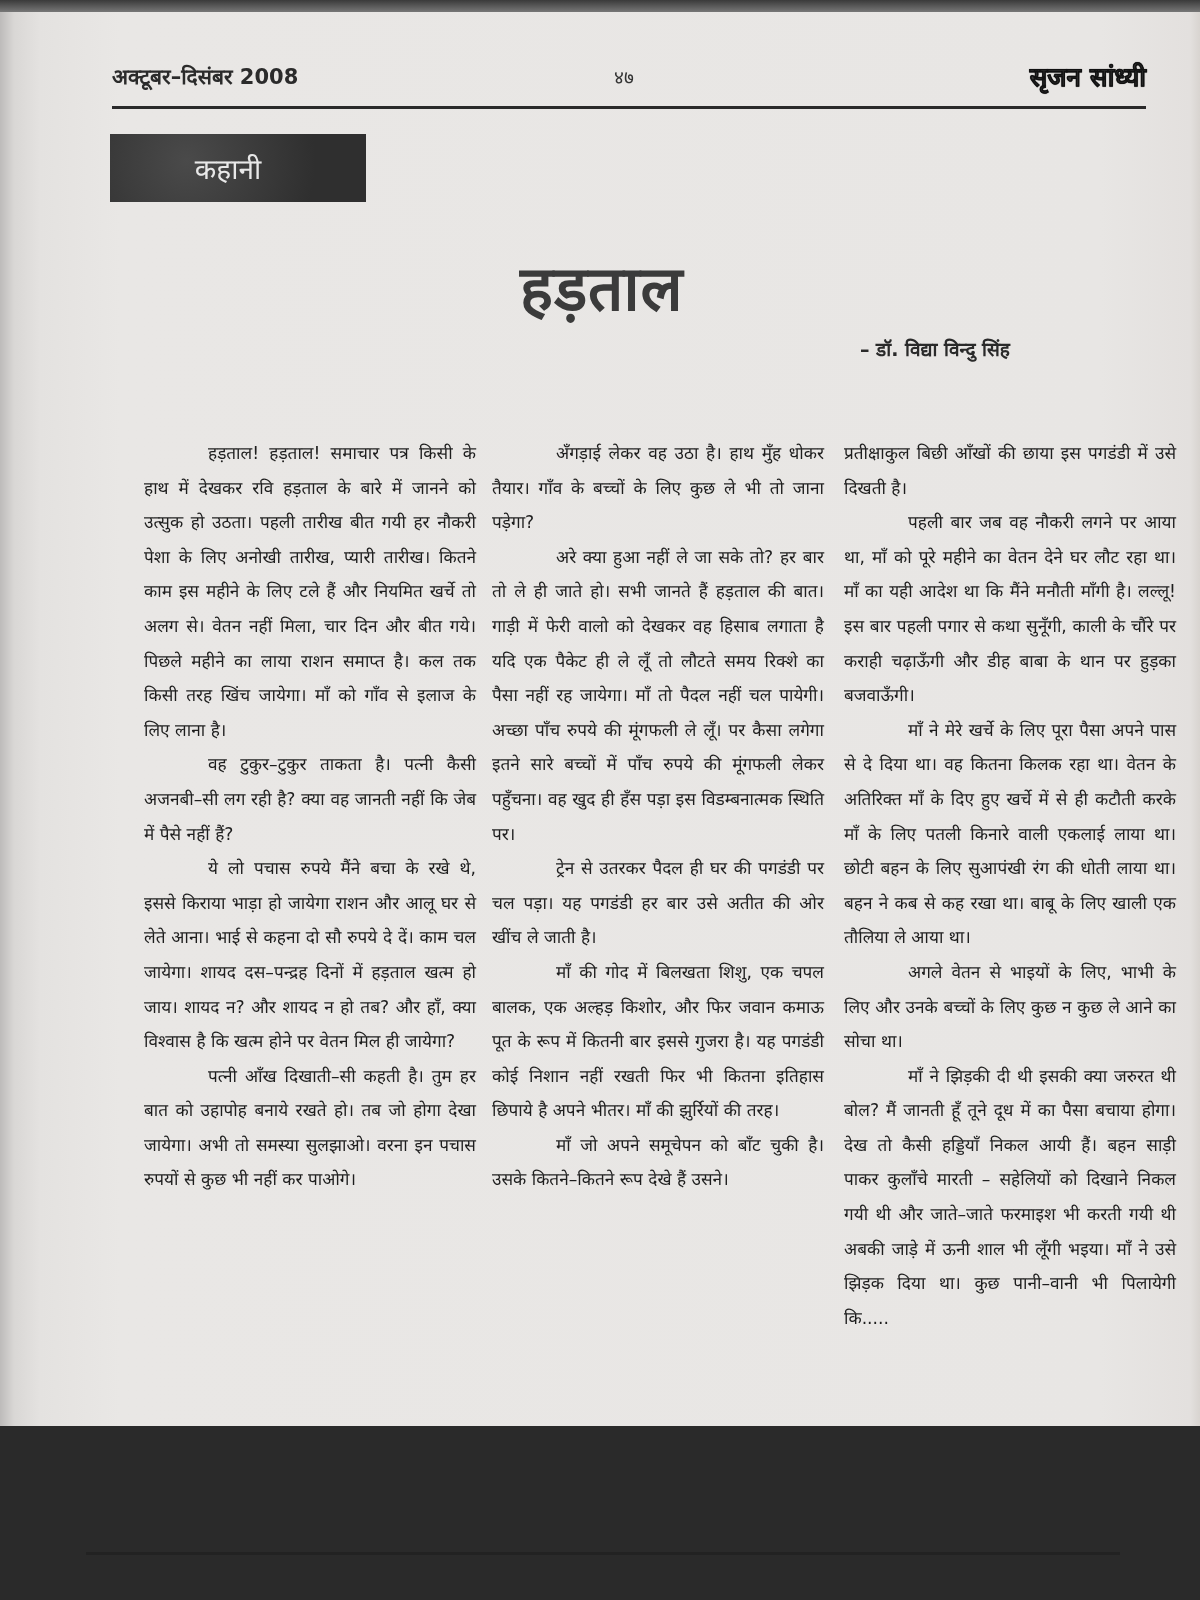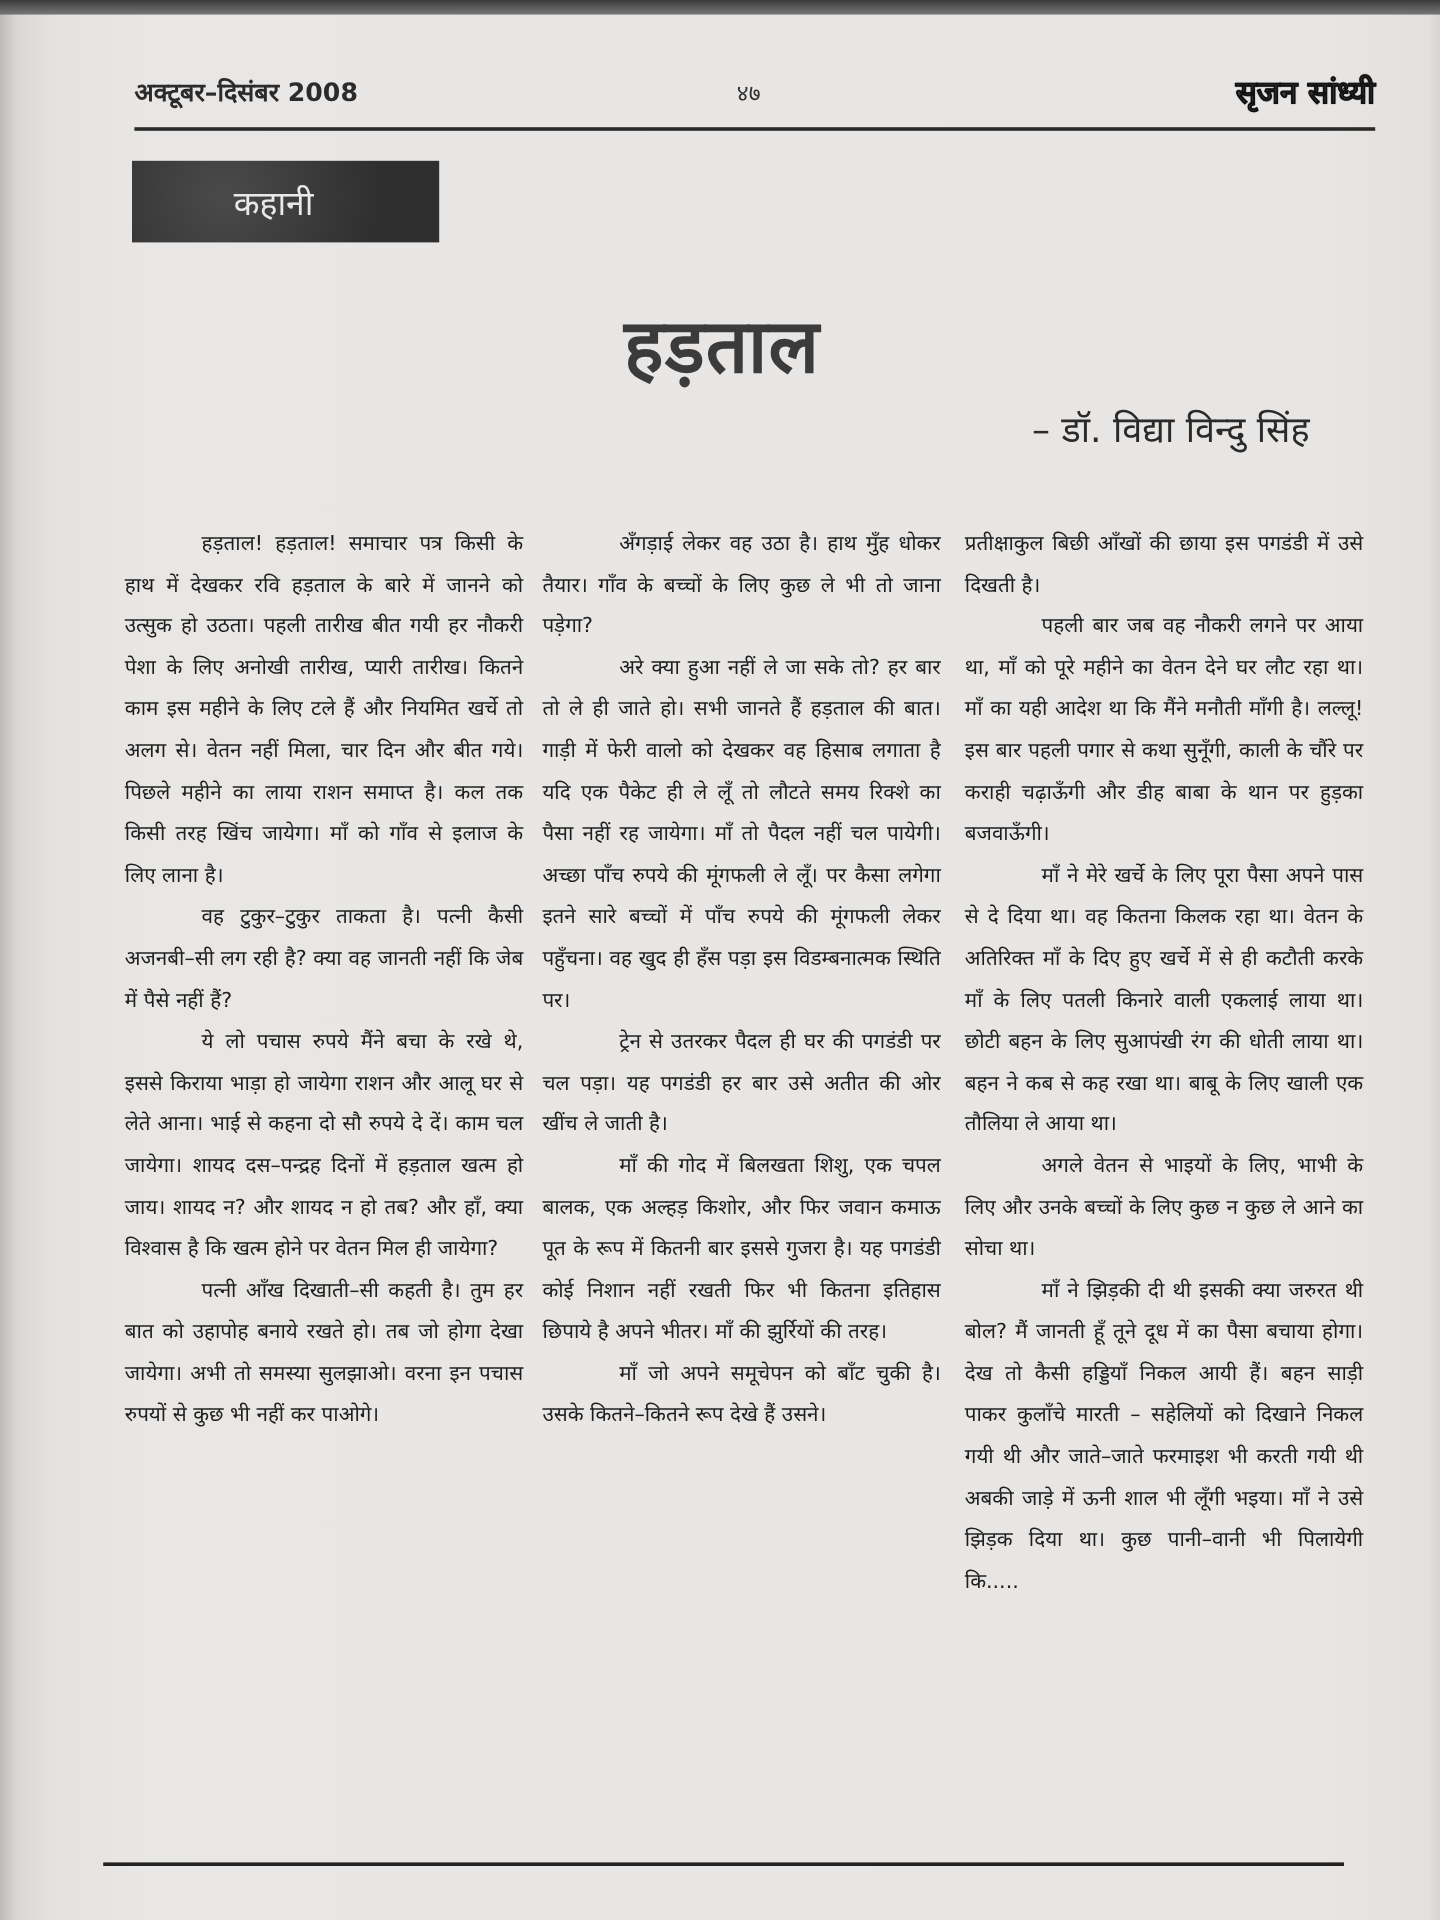--- a/index.html
+++ b/index.html
@@ -4,21 +4,21 @@
   <style>
     html, body { margin: 0; padding: 0; }
     body {
       width: 1200px; height: 1600px; overflow: hidden;
       background: #2a2a2a;
       font-family: "DejaVu Sans", sans-serif;
       color: #1a1a1a;
     }
     .page {
       position: absolute; left: 0; top: 12px;
-      width: 1200px; height: 1588px;
+      width: 1200px; height: 1414px;
       background: linear-gradient(90deg, #bdbbba 0px, #d9d7d5 14px, #e4e2e0 40px, #e9e7e5 120px, #e8e6e4 1100px, #e3e0de 1190px, #d8d4d0 1200px);
     }
     .top-strip {
       position: absolute; left: 0; top: 0; width: 1200px; height: 12px;
       background: linear-gradient(180deg, #3a3a3a, #777);
     }
     .header { position: absolute; left: 112px; top: 44px; width: 1034px; height: 60px; }
     .header .date { position: absolute; left: 0; top: 6px; font-size: 21px; font-weight: bold; color: #2b2b2b; }
     .header .page-num { position: absolute; left: 502px; top: 8px; font-size: 19px; color: #333; }
     .header .masthead {
@@ -32,26 +32,27 @@
       position: absolute; left: 110px; top: 122px; width: 256px; height: 68px;
       background: radial-gradient(circle at 30% 40%, #4a4a4a, #2f2f2f 70%);
       display: flex; align-items: center; justify-content: center;
     }
     .section-tag span { color: #e8e8e8; font-size: 28px; margin-left: -20px; }
     .title {
       position: absolute; left: 520px; top: 232px; font-size: 62px; font-weight: bold;
       color: #3b3b3b; letter-spacing: 1px;
     }
     .author {
-      position: absolute; left: 860px; top: 324px; font-size: 30px; font-weight: normal; color: #2a2a2a;
+      position: absolute; left: 860px; top: 324px; font-size: 19px; font-weight: bold; color: #2a2a2a;
     }
     .col {
       position: absolute; top: 424px; width: 332px;
       font-size: 17.2px; line-height: 34.6px; color: #1d1d1d;
       text-align: justify;
+      margin-left: 40px;
     }
     .col p { margin: 0; text-indent: 64px; }
     .col p.noindent { text-indent: 0; }
     .col p.gap { margin-top: 8px; }
     .col1 { left: 104px; }
     .col2 { left: 452px; }
     .col3 { left: 804px; }
     .footer-rule { position: absolute; left: 86px; top: 1540px; width: 1034px; height: 3px; background: #222; }
   </style>
 </head>

